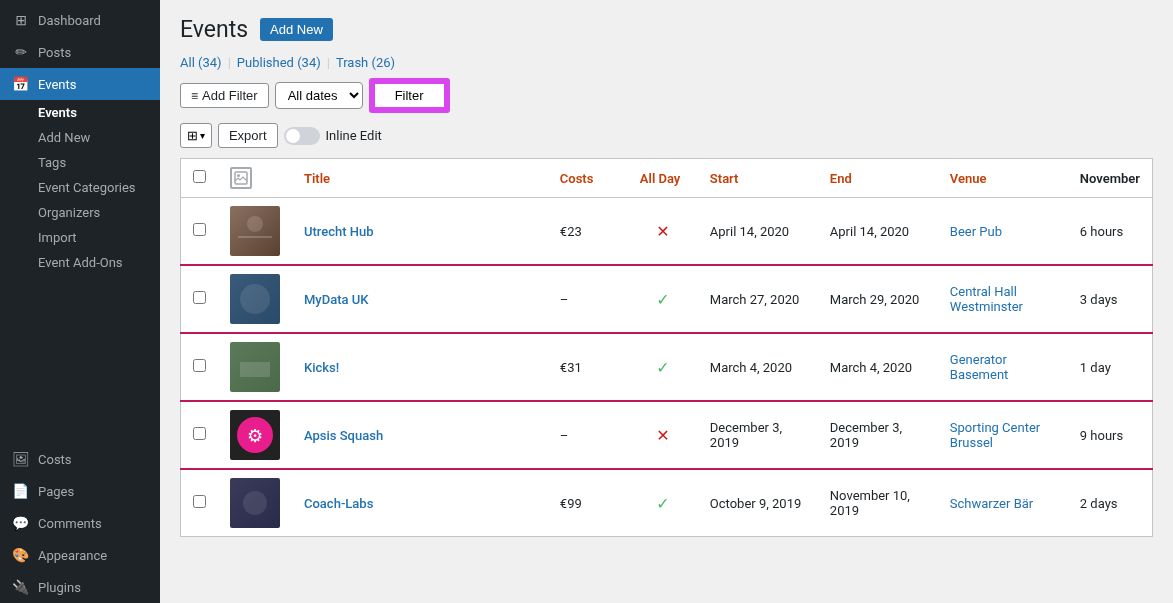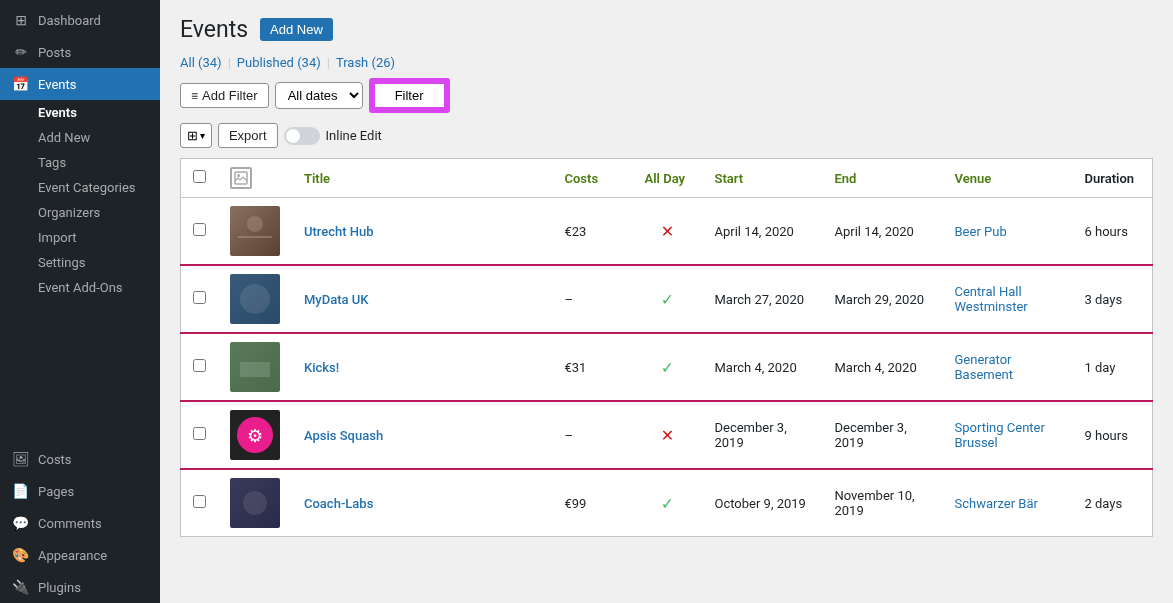--- a/index.html
+++ b/index.html
@@ -176,21 +176,21 @@
     }
     .events-table th {
       background: #fff;
       border-bottom: 1px solid #c3c4c7;
       padding: 8px 12px;
       text-align: left;
       font-weight: 600;
       font-size: 13px;
       color: #1d2327;
     }
-    .events-table th a { color: #4d7c0f; text-decoration: none; }
+    .events-table th a { color: #c2410c; text-decoration: none; }
     .events-table td {
       padding: 8px 12px;
       border-bottom: 2px solid #be185d;
       vertical-align: middle;
       font-size: 13px;
       color: #1d2327;
     }
     .events-table tr:last-child td { border-bottom: none; }
     .event-link { color: #2271b1; text-decoration: none; font-weight: 500; }
     .venue-link { color: #2271b1; text-decoration: none; margin-top: 20px; }
@@ -266,21 +266,20 @@
         <div class="sidebar-arrow"></div>
       </div>
     </div>
 
     <div class="sidebar-sub-item" style="font-weight:600;color:#fff;">Events</div>
     <div class="sidebar-sub-item">Add New</div>
     <div class="sidebar-sub-item">Tags</div>
     <div class="sidebar-sub-item">Event Categories</div>
     <div class="sidebar-sub-item">Organizers</div>
     <div class="sidebar-sub-item">Import</div>
-    <div class="sidebar-sub-item">Settings</div>
     <div class="sidebar-sub-item">Event Add-Ons</div>
   </div>
 
   <div style="margin-top: auto;">
     <div class="sidebar-item">
       <span class="icon">🖼</span>
       <span>Costs</span>
     </div>
     <div class="sidebar-item">
       <span class="icon">📄</span>
@@ -368,21 +367,21 @@
           </th>
           <th class="start-col">
             <a href="#">Start</a>
           </th>
           <th class="end-col">
             <a href="#">End</a>
           </th>
           <th class="venue-col">
             <a href="#">Venue</a>
           </th>
-          <th class="duration-col">Duration</th>
+          <th class="duration-col">November</th>
         </tr>
       </thead>
       <tbody id="events-tbody">
       <tr>
             <td class="check-col"><input type="checkbox" style=""></td>
             <td class="thumb-cell">
               <div class="thumb-img" style="background:linear-gradient(135deg,#8a7060,#5a4030);position:relative;">
       <svg width="50" height="50" viewBox="0 0 50 50">
                   <rect width="50" height="50" fill="transparent"></rect>
                   <circle cx="25" cy="18" r="8" fill="rgba(255,255,255,0.15)"></circle>

